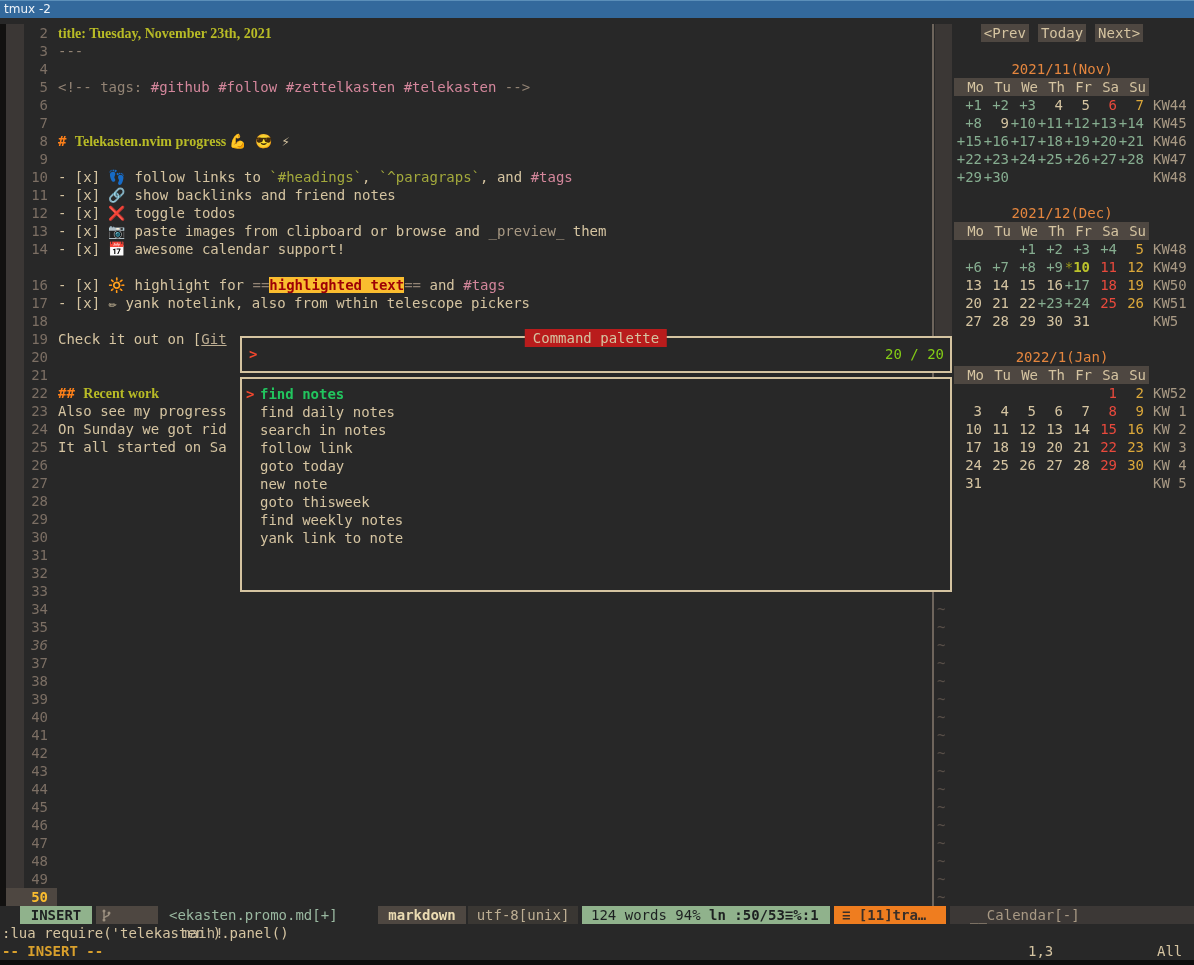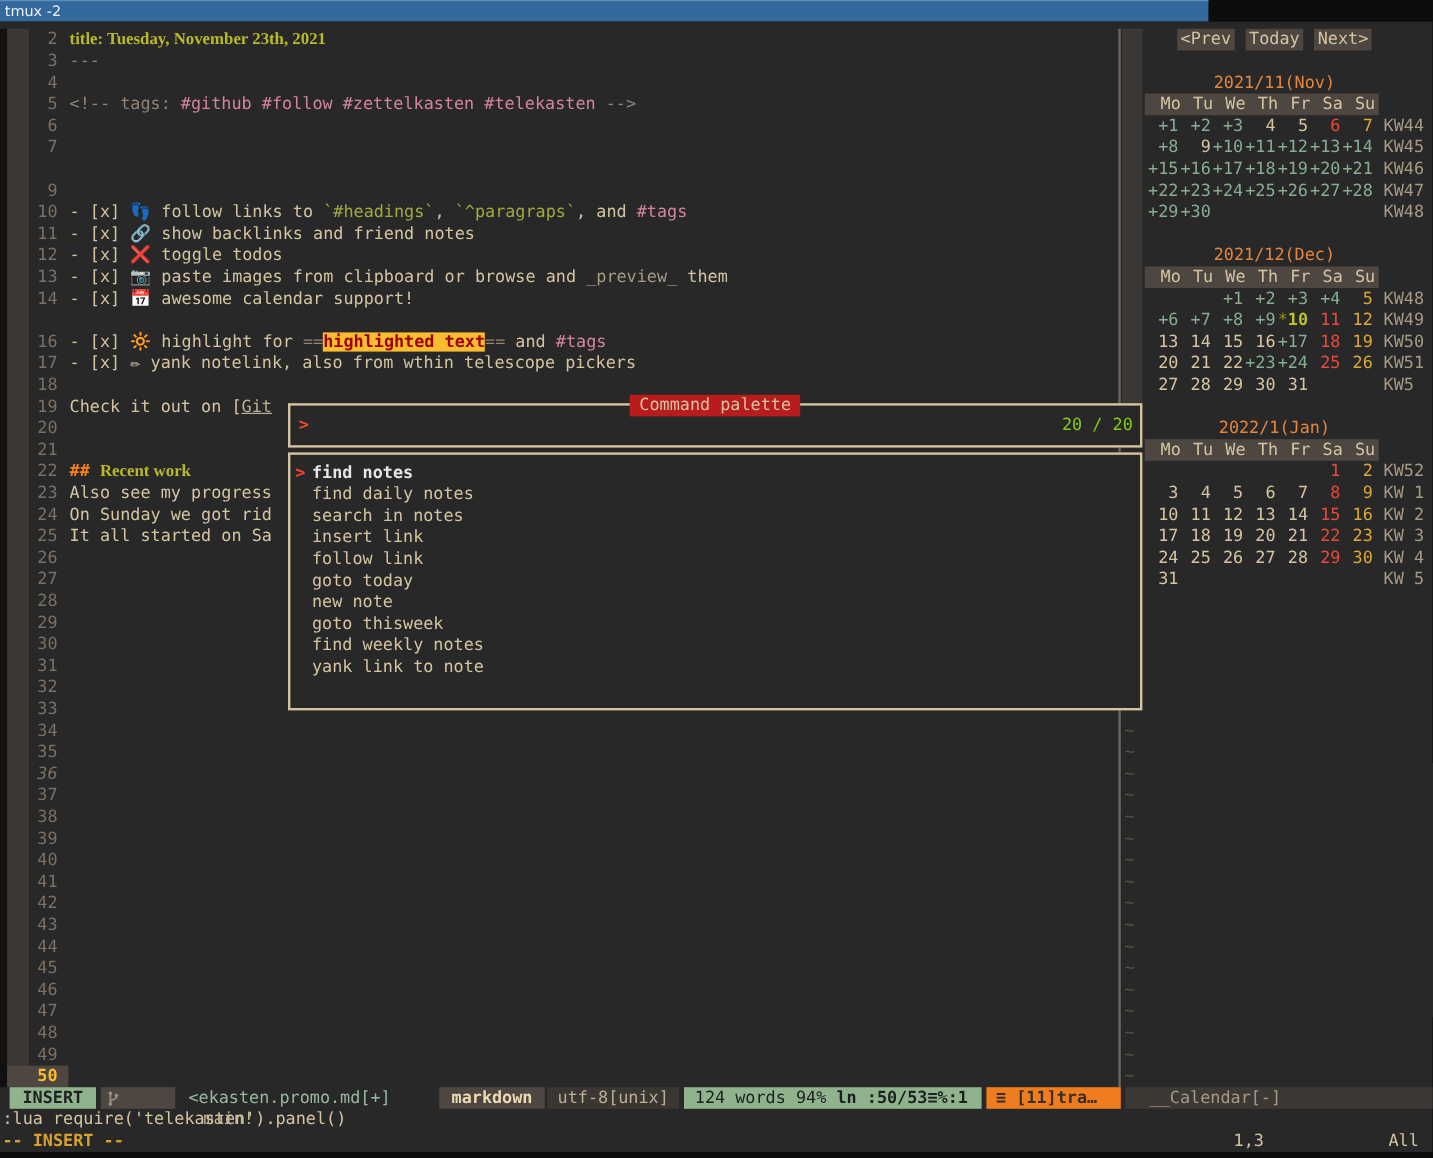--- a/index.html
+++ b/index.html
@@ -1,18 +1,18 @@
 <!DOCTYPE html>
 <html><head>
 <meta charset="utf-8">
 <style>
   html,body{margin:0;padding:0;background:#0d0d0d;}
   .screen{position:relative;width:1194px;height:965px;background:#0d0d0d;overflow:hidden;
     font-family:"DejaVu Sans Mono","Liberation Mono",monospace;font-size:14px;line-height:18px;color:#d5c4a1;}
-  .titlebar{position:absolute;left:0;top:0;width:1007px;height:18px;background:#33699c;
+  .titlebar{position:absolute;left:0;top:0;width:1194px;height:18px;background:#33699c;
     border-top:1px solid #5b8fb9;box-sizing:border-box;color:#eef3f8;
     font-family:"DejaVu Sans","Liberation Sans",sans-serif;font-size:12px;line-height:16px;padding-left:4px;}
   .term{position:absolute;left:0;top:18px;width:1194px;height:942px;background:#282828;}
   .bbar{position:absolute;left:0;top:960px;width:1194px;height:5px;background:#0d0d0d;}
   
   .leftpad{position:absolute;left:0;top:6px;width:6px;height:882px;background:#121110;}
   .signcol{position:absolute;left:6px;top:6px;width:18px;height:882px;background:#3b3735;}
   .curline{position:absolute;left:6px;top:870px;width:51px;height:18px;background:#4e4741;}
   .vsep{position:absolute;left:932px;top:6px;width:2px;height:882px;background:#6e655c;}
   .rsign{position:absolute;left:935px;top:6px;width:17px;height:316px;background:#3b3735;}
@@ -54,23 +54,23 @@
   .pal-a{position:absolute;left:240px;top:318px;width:712px;height:37px;background:#282828;
     border:2px solid #d5c4a1;box-sizing:border-box;z-index:6;}
   .pal-title{position:absolute;top:-9px;left:50%;transform:translateX(-50%);background:#b91c1c;
     padding:0 8px;color:#d5c4a1;white-space:pre;}
   .pal-caret{position:absolute;left:7px;top:7px;color:#f2472e;font-weight:bold;}
   .pal-counter{position:absolute;right:6px;top:7px;color:#84cc16;}
   .pal-b{position:absolute;left:240px;top:359px;width:712px;height:215px;background:#282828;
     border:2px solid #d5c4a1;box-sizing:border-box;z-index:6;padding-top:6px;}
   .pitem{height:18px;position:relative;padding-left:18px;color:#d5c4a1;}
   .pitem .pcaret{position:absolute;left:4px;color:#f2472e;font-weight:bold;}
-  .pitem.sel .plabel{color:#e5e5e5;font-weight:bold;text-align:center;}
-  
-  .sline{position:absolute;left:4px;top:888px;width:954px;height:18px;z-index:4;background:#282828;}
+  .pitem.sel .plabel{color:#22c55e;font-weight:bold;text-align:center;}
+  
+  .sline{position:absolute;left:16px;top:888px;width:954px;height:18px;z-index:4;background:#282828;}
   .seg{position:absolute;top:0;height:18px;white-space:pre;}
   .seg-mode{left:4px;width:72px;background:#90b28c;color:#1d2021;font-weight:bold;text-align:center;}
   .seg-branch{left:80px;width:62px;background:#4e4741;color:#c5b79b;padding-left:18px;box-sizing:border-box;}
   .seg-branch svg{position:absolute;left:5px;top:3px;}
   .seg-file{left:153px;color:#9ab8a0;}
   .seg-ft{left:362px;width:88px;background:#4e4741;color:#ebdbb2;font-weight:bold;text-align:center;}
   .seg-enc{left:452px;width:110px;background:#3a3733;color:#bdae93;text-align:center;}
   .seg-words{left:566px;width:248px;background:#90b28c;color:#1d2021;padding-left:9px;box-sizing:border-box;}
   .seg-words .wb{font-weight:bold;}
   .seg-buf{left:818px;width:112px;background:#ef7d1f;color:#3a2f28;font-weight:bold;padding-left:8px;box-sizing:border-box;}
@@ -95,20 +95,21 @@
     <div class="signcol"></div>
     <div class="curline"></div>
 
     <div id="editor">
         <div class="eline" style="top: 6px;"><span class="lnum">2</span><span class="ltext"><span class="s-h">title: Tuesday, November 23th, 2021</span></span></div>
         <div class="eline" style="top: 24px;"><span class="lnum">3</span><span class="ltext"><span class="s-c">---</span></span></div>
         <div class="eline" style="top: 42px;"><span class="lnum">4</span><span class="ltext"></span></div>
         <div class="eline" style="top: 60px;"><span class="lnum">5</span><span class="ltext"><span class="s-c">&lt;!-- tags: </span><span class="s-tg">#github</span><span class="s-p"> </span><span class="s-tg">#follow</span><span class="s-p"> </span><span class="s-tg">#zettelkasten</span><span class="s-p"> </span><span class="s-tg">#telekasten</span><span class="s-c"> --&gt;</span></span></div>
         <div class="eline" style="top: 78px;"><span class="lnum">6</span><span class="ltext"></span></div>
         <div class="eline" style="top: 96px;"><span class="lnum">7</span><span class="ltext"></span></div>
+        <div class="eline" style="top: 114px;"><span class="lnum">8</span><span class="ltext"><span class="s-hm"># </span><span class="s-h">Telekasten.nvim progress </span><span class="s-e">💪 😎 ⚡</span></span></div>
         <div class="eline" style="top: 132px;"><span class="lnum">9</span><span class="ltext"></span></div>
         <div class="eline" style="top: 150px;"><span class="lnum">10</span><span class="ltext"><span class="s-p">- [x] </span><span class="s-e">👣 </span><span class="s-p">follow links to </span><span class="s-cd">`#headings`</span><span class="s-p">, </span><span class="s-cd">`^paragraps`</span><span class="s-p">, and </span><span class="s-tg">#tags</span></span></div>
         <div class="eline" style="top: 168px;"><span class="lnum">11</span><span class="ltext"><span class="s-p">- [x] </span><span class="s-e">🔗 </span><span class="s-p">show backlinks and friend notes</span></span></div>
         <div class="eline" style="top: 186px;"><span class="lnum">12</span><span class="ltext"><span class="s-p">- [x] </span><span class="s-e">❌ </span><span class="s-p">toggle todos</span></span></div>
         <div class="eline" style="top: 204px;"><span class="lnum">13</span><span class="ltext"><span class="s-p">- [x] </span><span class="s-e">📷 </span><span class="s-p">paste images from clipboard or browse and </span><span class="s-gr">_preview_</span><span class="s-p"> them</span></span></div>
         <div class="eline" style="top: 222px;"><span class="lnum">14</span><span class="ltext"><span class="s-p">- [x] </span><span class="s-e">📅 </span><span class="s-p">awesome calendar support!</span></span></div>
         <div class="eline" style="top: 258px;"><span class="lnum">16</span><span class="ltext"><span class="s-p">- [x] </span><span class="s-e">🔆 </span><span class="s-p">highlight for </span><span class="s-hlm">==</span><span class="s-hl">highlighted text</span><span class="s-hlm">==</span><span class="s-p"> and </span><span class="s-tg">#tags</span></span></div>
         <div class="eline" style="top: 276px;"><span class="lnum">17</span><span class="ltext"><span class="s-p">- [x] </span><span class="s-e">✏ </span><span class="s-p">yank notelink, also from wthin telescope pickers</span></span></div>
         <div class="eline" style="top: 294px;"><span class="lnum">18</span><span class="ltext"></span></div>
         <div class="eline" style="top: 312px;"><span class="lnum">19</span><span class="ltext"><span class="s-p">Check it out on [</span><span class="s-lk">Git</span></span></div>
@@ -197,21 +198,20 @@
 
     <div class="pal-a">
       <div class="pal-title">Command palette</div>
       <span class="pal-caret">&gt;</span>
       <span class="pal-counter">20 / 20</span>
     </div>
     <div class="pal-b" id="plist">
         <div class="pitem sel"><span class="pcaret">&gt;</span><span class="plabel">find notes</span></div>
         <div class="pitem"><span class="plabel">find daily notes</span></div>
         <div class="pitem"><span class="plabel">search in notes</span></div>
-        <div class="pitem"><span class="plabel">insert link</span></div>
         <div class="pitem"><span class="plabel">follow link</span></div>
         <div class="pitem"><span class="plabel">goto today</span></div>
         <div class="pitem"><span class="plabel">new note</span></div>
         <div class="pitem"><span class="plabel">goto thisweek</span></div>
         <div class="pitem"><span class="plabel">find weekly notes</span></div>
         <div class="pitem"><span class="plabel">yank link to note</span></div>
       </div>
 
     <div class="sline">
       <div class="seg seg-mode">INSERT</div>

